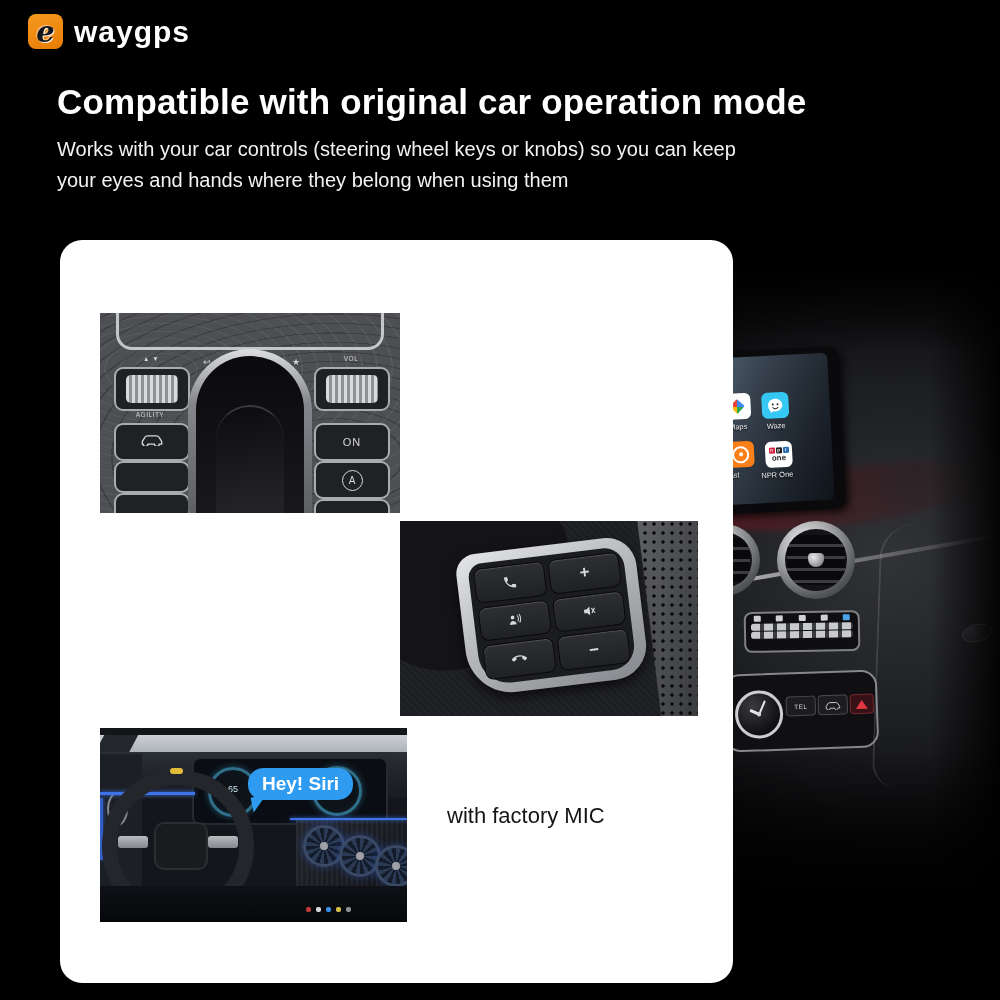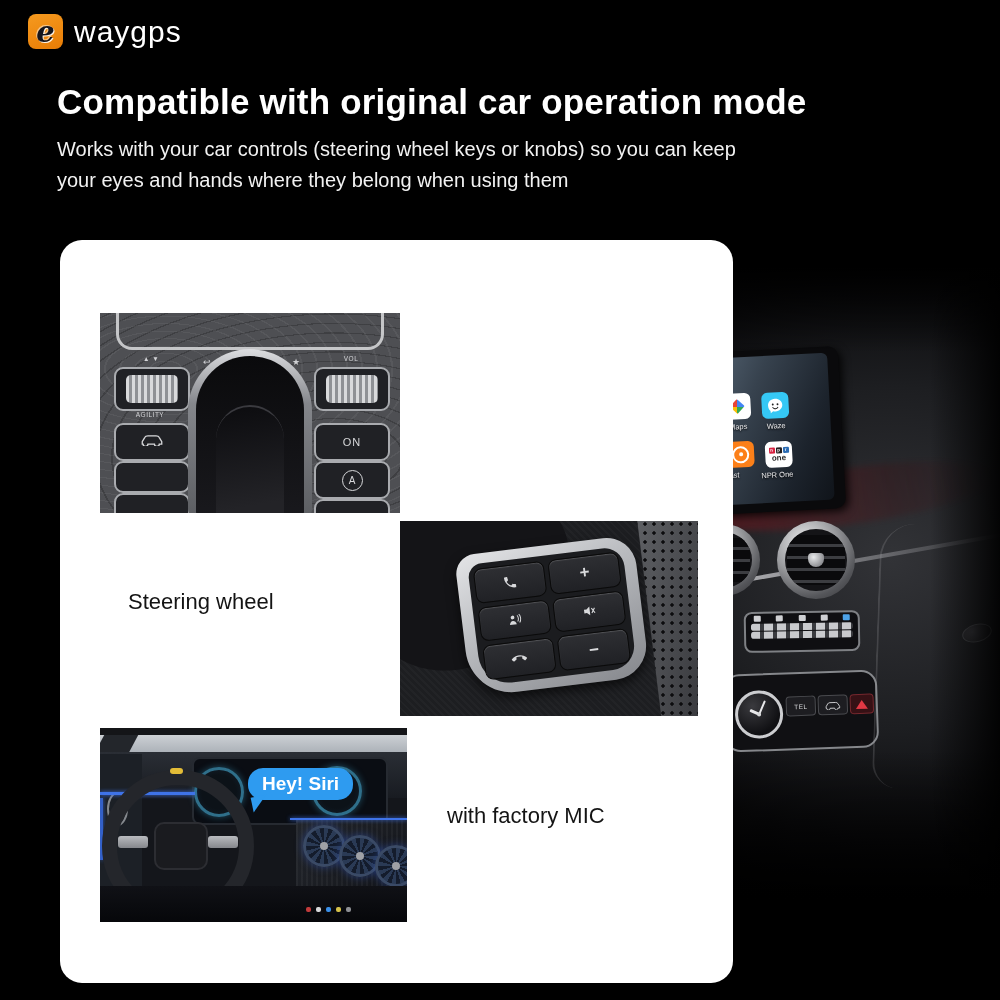--- a/index.html
+++ b/index.html
@@ -6,21 +6,21 @@
   .stage{position:relative;width:1000px;height:1000px;background:#000;overflow:hidden;
          font-family:"Liberation Sans",sans-serif;}
 
   
   .logo{position:absolute;left:28px;top:14px;display:flex;align-items:center;gap:11px;z-index:5;}
   .logo-badge{width:35px;height:35px;border-radius:8px;
     background:linear-gradient(160deg,#f59a1f,#e87c05);
     display:flex;align-items:center;justify-content:center;
     font-family:"DejaVu Serif",serif;font-style:italic;font-weight:bold;font-size:29px;
     color:#15151c;text-shadow:1px 1px 0 rgba(255,255,255,.9),-1px -1px 0 rgba(255,255,255,.5);}
-  .logo-name{color:#fff;font-size:30px;font-weight:400;letter-spacing:1px;}
+  .logo-name{color:#fff;font-size:30px;font-weight:700;letter-spacing:1px;}
   .title{position:absolute;left:57px;top:82px;font-size:35px;font-weight:700;color:#fff;z-index:5;letter-spacing:.2px;}
   .subtitle{position:absolute;left:57px;top:134px;font-size:20px;color:#f2f2f2;line-height:31px;z-index:5;}
 
   
   .interior{position:absolute;inset:0;z-index:0;}
   .interior-base{position:absolute;left:610px;top:238px;right:0;bottom:0;
     background:radial-gradient(ellipse 430px 380px at 72% 42%,#323337 0%,#1d1e21 45%,#0a0a0c 75%,#000 100%);}
   .dash-red{position:absolute;left:700px;top:468px;width:300px;height:56px;transform:rotate(-8deg);
     background:linear-gradient(90deg,rgba(122,22,30,.55),rgba(70,12,16,.25) 65%,transparent);
     border-radius:50%;filter:blur(3px);}
@@ -135,21 +135,21 @@
   .photo-voice{left:40px;top:488px;width:307px;height:194px;background:#14161b;}
   .p3-sky{position:absolute;left:0;top:0;right:0;height:26px;background:linear-gradient(#d9dcdf,#a9afb6);}
   .p3-roof{position:absolute;left:0;top:0;right:0;height:7px;background:#141518;}
   .p3-pillar{position:absolute;left:0;top:0;width:34px;height:30px;background:#23262b;transform:skewX(-28deg);}
   .p3-dash{position:absolute;left:0;top:24px;right:0;height:46px;background:linear-gradient(180deg,#2a2e35,#181b21);}
   .p3-door{position:absolute;left:0;top:26px;width:42px;height:135px;background:#1c2026;}
   .p3-speaker{position:absolute;left:7px;top:64px;width:17px;height:30px;border:2px solid #9fa2a7;border-radius:50%;opacity:.8;}
   .p3-cluster{position:absolute;left:92px;top:29px;width:192px;height:64px;background:#0a0d13;border:2px solid #262a31;border-radius:8px;}
   .p3-gauge{position:absolute;width:44px;height:44px;border-radius:50%;border:3px solid #2f6f8a;
     background:radial-gradient(circle,#0c1218 55%,#132230);box-shadow:0 0 7px rgba(60,160,200,.45);}
-  .p3-g1{left:0;top:8px;}.p3-g2{left:118px;top:7px;}
+  .p3-g1{left:14px;top:8px;}.p3-g2{left:118px;top:7px;}
   .p3-speed{position:absolute;left:0;right:0;top:14px;text-align:center;color:#cfe8f2;font-size:9px;}
   .p3-wheel{position:absolute;left:2px;top:42px;width:152px;height:152px;border-radius:50%;
     border:15px solid #24262b;box-sizing:border-box;background:transparent;}
   .p3-mark{position:absolute;left:70px;top:40px;width:13px;height:6px;background:#e3bc37;border-radius:3px;}
   .p3-spoke{position:absolute;width:30px;height:12px;background:linear-gradient(#b9bbbf,#85878c);border-radius:3px;top:66px;}
   .p3-spoke-l{left:16px;}.p3-spoke-r{left:106px;}
   .p3-hubpad{position:absolute;left:52px;top:52px;width:50px;height:44px;background:#1a1b1f;border-radius:10px;
     border:2px solid #2c2d32;}
   .p3-console{position:absolute;left:196px;top:92px;width:111px;height:72px;
     background:repeating-linear-gradient(90deg,rgba(255,255,255,.04) 0 2px,transparent 2px 5px),
@@ -338,21 +338,20 @@
             <svg width="15" height="15" viewBox="0 0 24 24" style="transform:rotate(135deg);">
                 <path fill="#d8d9db" d="M6.6 10.8c1.5 2.9 3.7 5.1 6.6 6.6l2.2-2.2c.3-.3.7-.4 1-.2 1.1.4 2.3.6 3.6.6.6 0 1 .4 1 1V20c0 .6-.4 1-1 1C10.6 21 3 13.4 3 4c0-.6.4-1 1-1h3.5c.6 0 1 .4 1 1 0 1.2.2 2.4.6 3.6.1.3 0 .7-.2 1l-2.3 2.2z"></path>
               </svg>
           </div>
           <div class="p2-b">−</div>
         </div>
       </div>
     </div>
 
     <div class="caption" style="left:68px;top:343px;">
-      <div>Steering wheel</div>
     </div>
 
     <div class="photo photo-voice">
       <div class="p3-sky"></div>
       <div class="p3-pillar"></div>
       <div class="p3-roof"></div>
       <div class="p3-dash"></div>
       <div class="p3-door"></div>
       <div class="p3-speaker"></div>
       <div class="p3-cluster">

